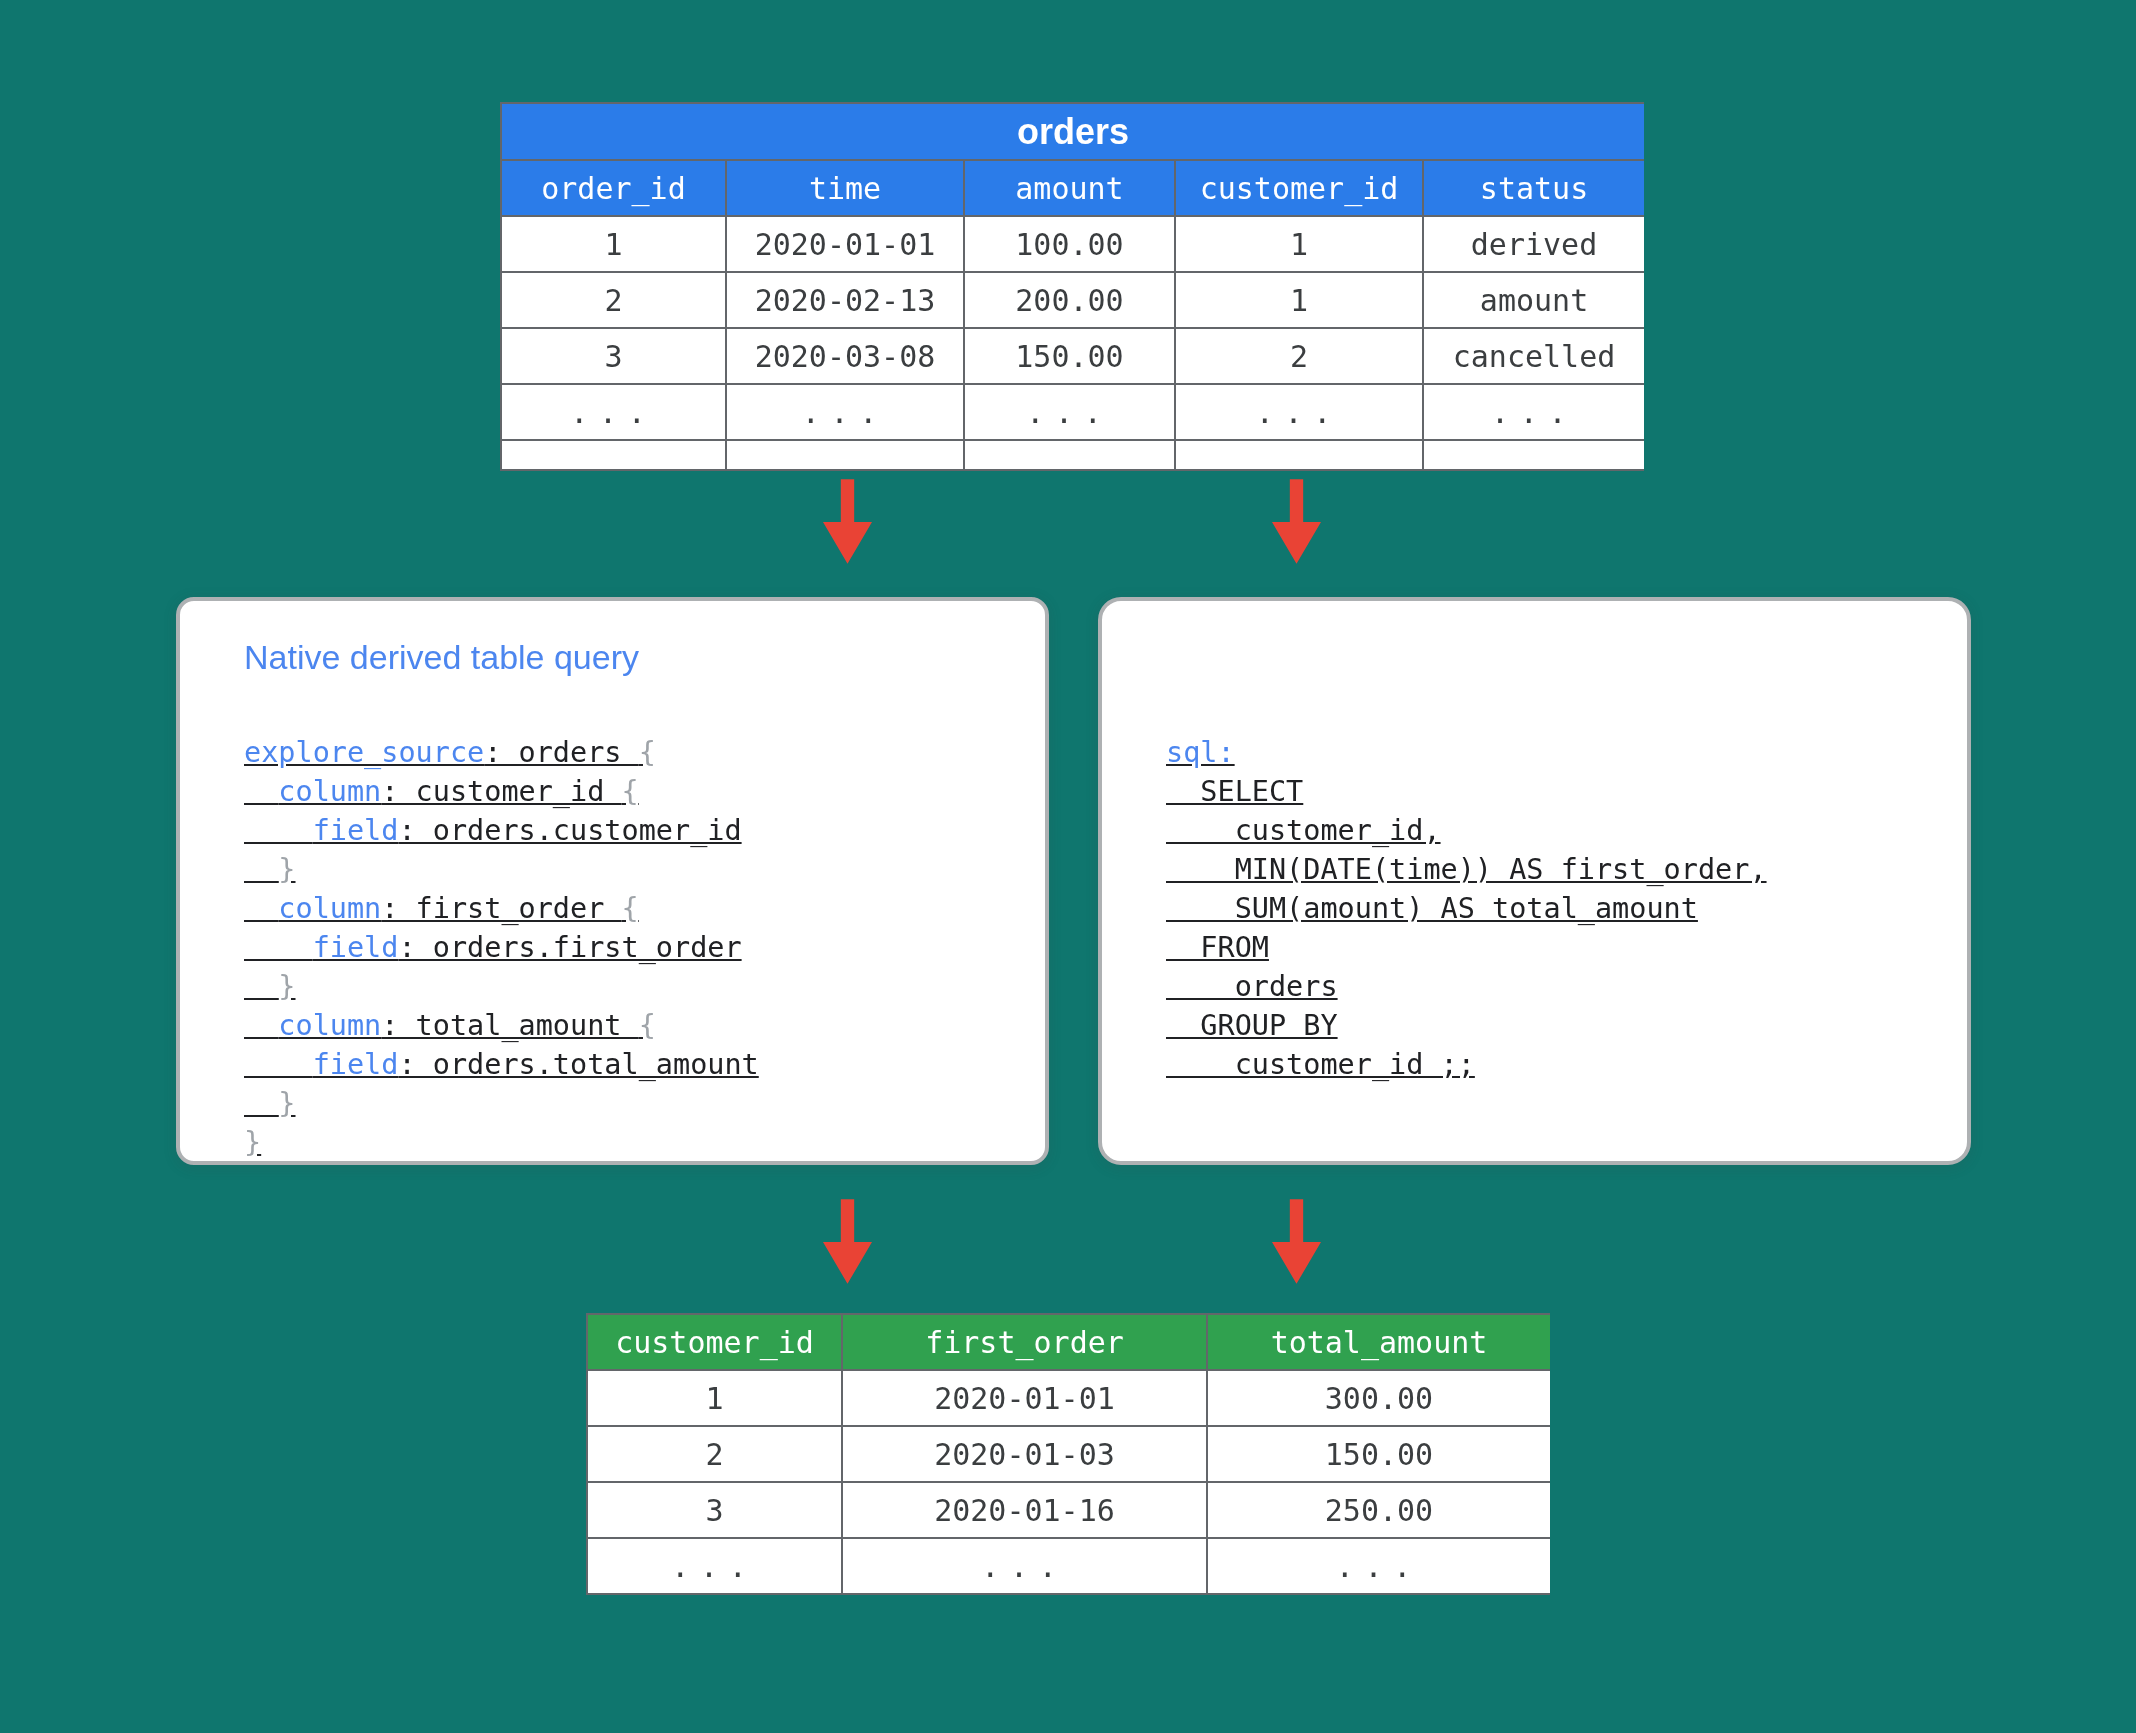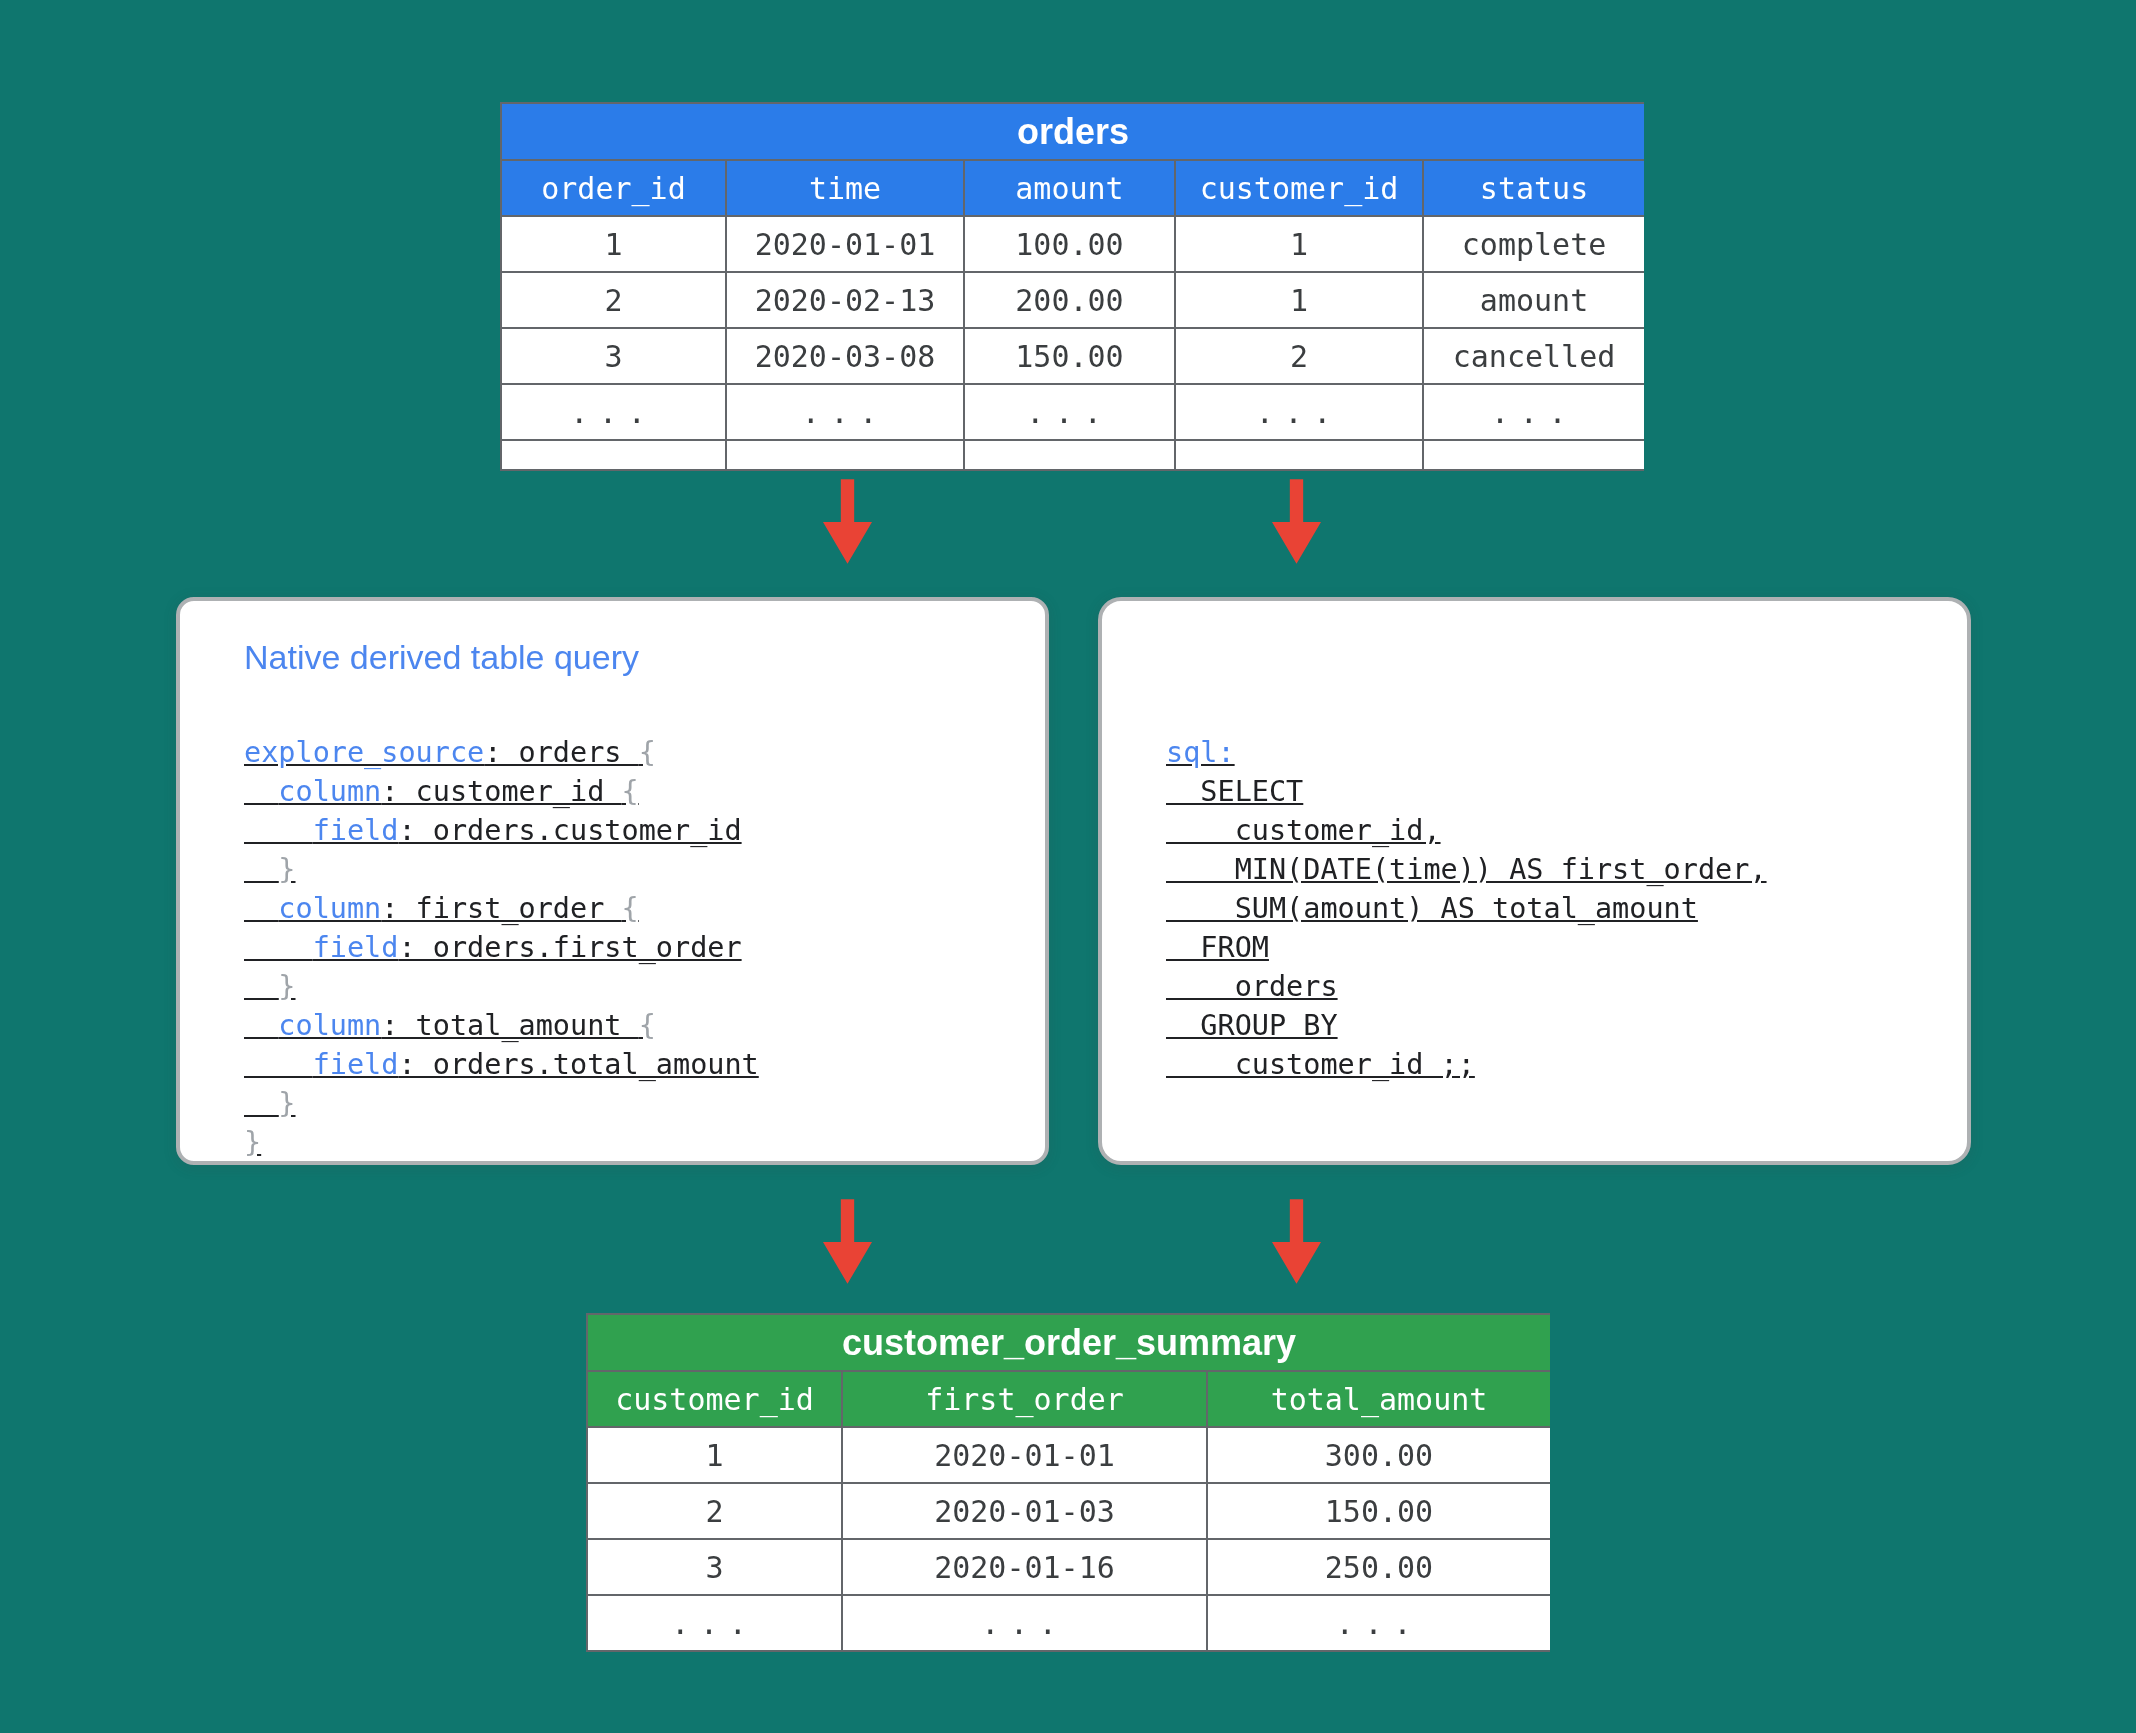--- a/index.html
+++ b/index.html
@@ -116,21 +116,21 @@
             <th class="head-cell">time</th>
             <th class="head-cell">amount</th>
             <th class="head-cell">customer_id</th>
             <th class="head-cell">status</th>
           </tr>
           <tr>
             <td>1</td>
             <td>2020-01-01</td>
             <td>100.00</td>
             <td>1</td>
-            <td>complete</td>
+            <td>derived</td>
           </tr>
           <tr>
             <td>2</td>
             <td>2020-02-13</td>
             <td>200.00</td>
             <td>1</td>
             <td>amount</td>
           </tr>
           <tr>
             <td>3</td>
@@ -190,23 +190,20 @@
 
   <div class="tbl-wrap" id="summary-table">
       <table class="data-tbl">
         <colgroup>
           <col style="width: 255px;">
           <col style="width: 365px;">
           <col style="width: 344px;">
         </colgroup>
         <tbody>
           <tr>
-            <th colspan="3" class="title-cell">customer_order_summary</th>
-          </tr>
-          <tr>
             <th class="head-cell">customer_id</th>
             <th class="head-cell">first_order</th>
             <th class="head-cell">total_amount</th>
           </tr>
           <tr>
             <td>1</td>
             <td>2020-01-01</td>
             <td>300.00</td>
           </tr>
           <tr>

